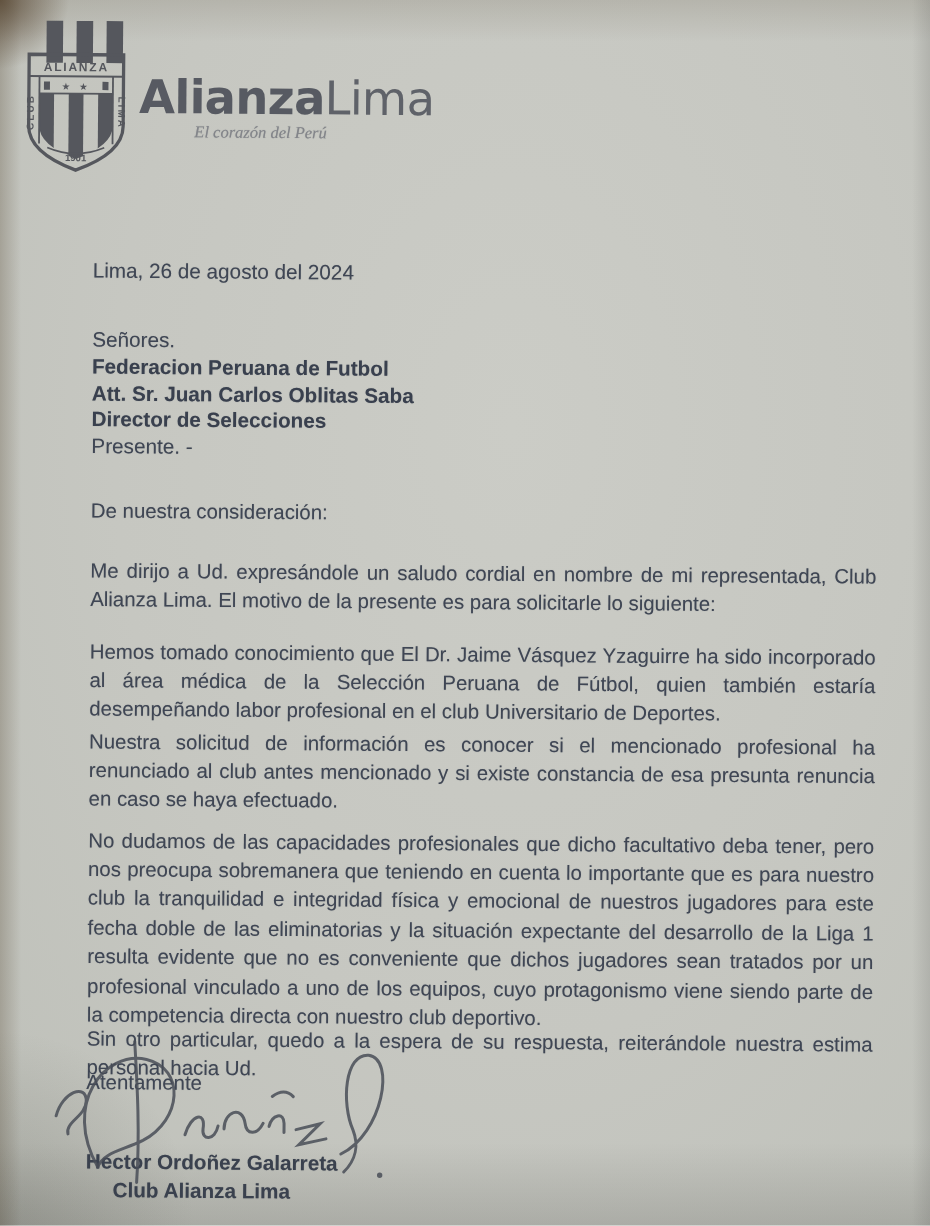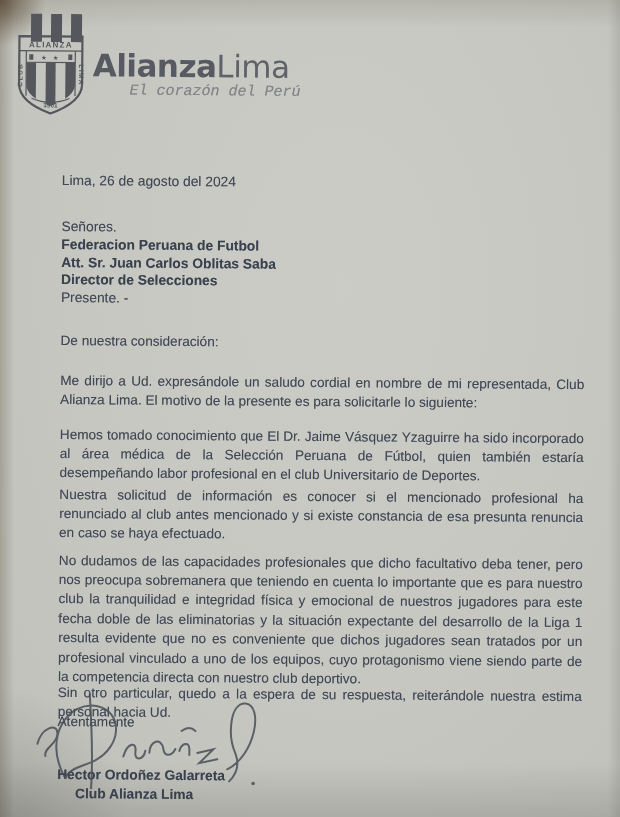--- a/index.html
+++ b/index.html
@@ -18,22 +18,22 @@
   .letter{position:absolute;inset:0;color:#3f4654;transform:rotate(0.45deg);
     transform-origin:60px 160px;}
   .letter .txt{text-shadow:0 0 0.6px rgba(62,68,81,0.35);}
   .bars{position:absolute;left:30px;top:14px;display:flex;gap:9px;}
   .bar{width:11px;height:28px;background:#55575d;}
   .crest{position:absolute;left:15px;top:34px;}
   .wordmark{position:absolute;left:92px;top:47px;font-size:31px;letter-spacing:-0.5px;
     color:#575a62;white-space:nowrap;font-family:"DejaVu Sans",sans-serif;}
   .wordmark .b{font-weight:700;}
   .wordmark .l{font-weight:400;opacity:0.92;}
-  .tagline{position:absolute;left:129px;top:82px;font-size:15px;font-style:italic;
-    color:#83858a;font-family:Liberation Mono, monospace;white-space:nowrap;}
+  .tagline{position:absolute;left:129px;top:82px;font-size:11px;font-style:italic;
+    color:#83858a;font-family:Liberation Serif, serif;white-space:nowrap;}
   .block{position:absolute;left:62px;width:524px;font-size:13.6px;line-height:19.4px;}
   .date{top:171px;font-size:13.8px;}
   .addr{top:218px;line-height:17.8px;font-size:13.8px;}
   .addr .bold{font-weight:700;color:#39404e;}
   .greet{top:331px;}
   .p0{top:357px;text-align:justify;}
   .p1{top:411px;text-align:justify;}
   .p2{top:471px;text-align:justify;}
   .p3{top:537px;text-align:justify;}
   .p4{top:669px;text-align:justify;}

